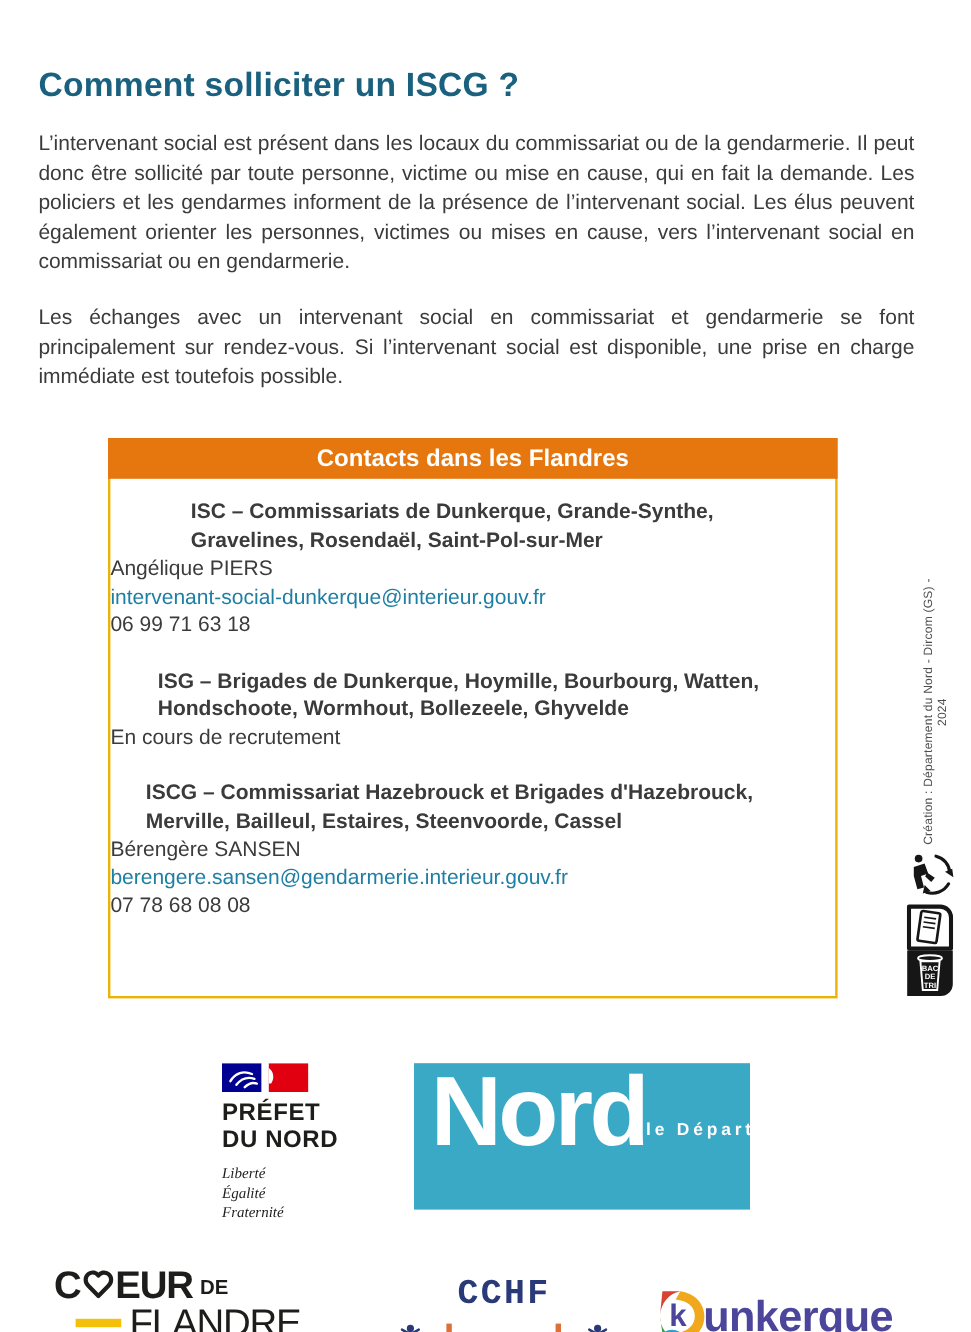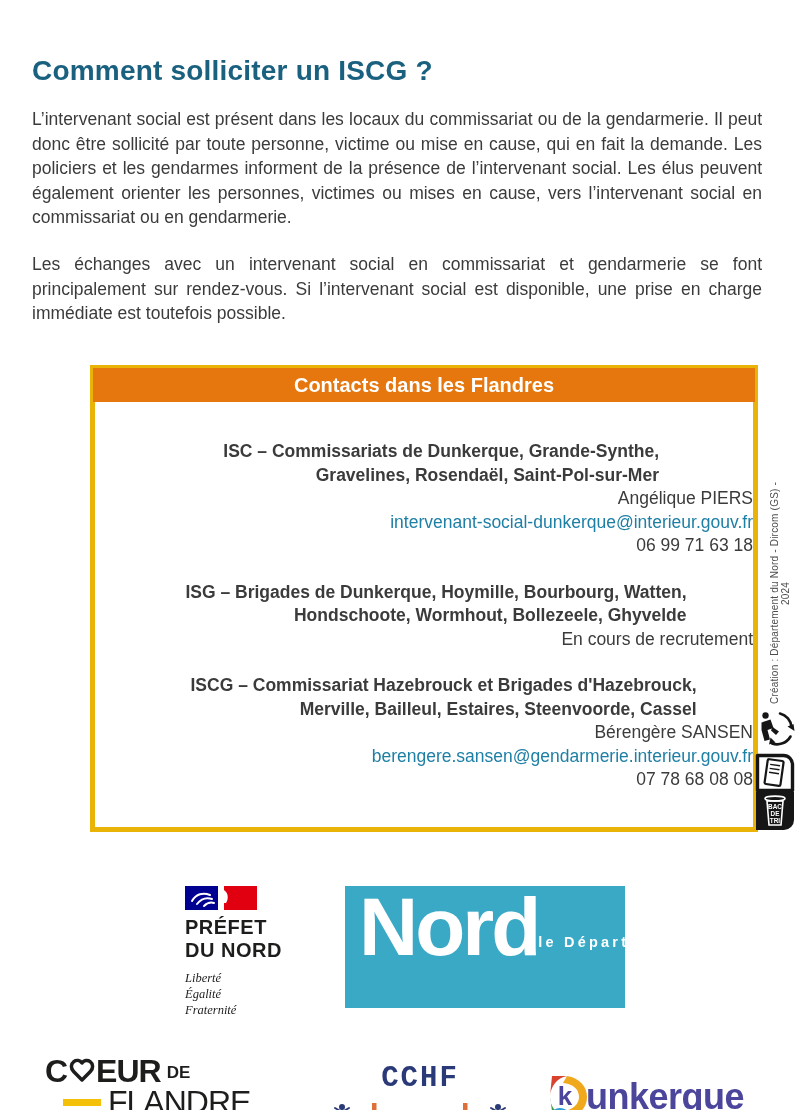--- a/index.html
+++ b/index.html
@@ -14,28 +14,28 @@
     font-size:28px; font-weight:bold; color:#1a617f; letter-spacing:0.2px;
   }
   .body-copy {
     position:absolute; left:32px; top:64px; width:730px;
     font-size:17.5px; line-height:24.6px; color:#3b3b3b; text-align:justify;
   }
   .body-copy p { margin:0 0 22px 0; }
 
   
   .contact-box {
-    position:absolute; left:90px; top:322px; width:668px; height:467px;
-    border:5px solid #eab308; box-sizing:border-box; background:#fff;
+    position:absolute; left:90px; top:322px; width:608px; height:467px;
+    border:2px solid #eab308; box-sizing:border-box; background:#fff;
   }
   .contact-header {
     margin:-2px -2px 0 -2px; height:34px; background:#e5770e; color:#ffffff;
     font-size:20px; font-weight:bold; display:flex; align-items:center; justify-content:center;
   }
-  .contact-body { padding-top:38px; text-align:right; color:#3b3b3b; }
+  .contact-body { padding-top:16px; text-align:left; color:#3b3b3b; }
   .entry { margin:0 auto 23px auto; font-size:17.5px; line-height:23.5px; }
   .entry-title { font-weight:bold; margin:0 auto; }
   .e1 .entry-title { max-width:470px; }
   .e2 .entry-title { max-width:525px; }
   .e3 .entry-title { max-width:545px; }
   .entry a.email { color:#1e7fa5; text-decoration:none; display:block; }
 
   
   .credit {
     position:absolute; right:18px; top:436px; height:228px;

